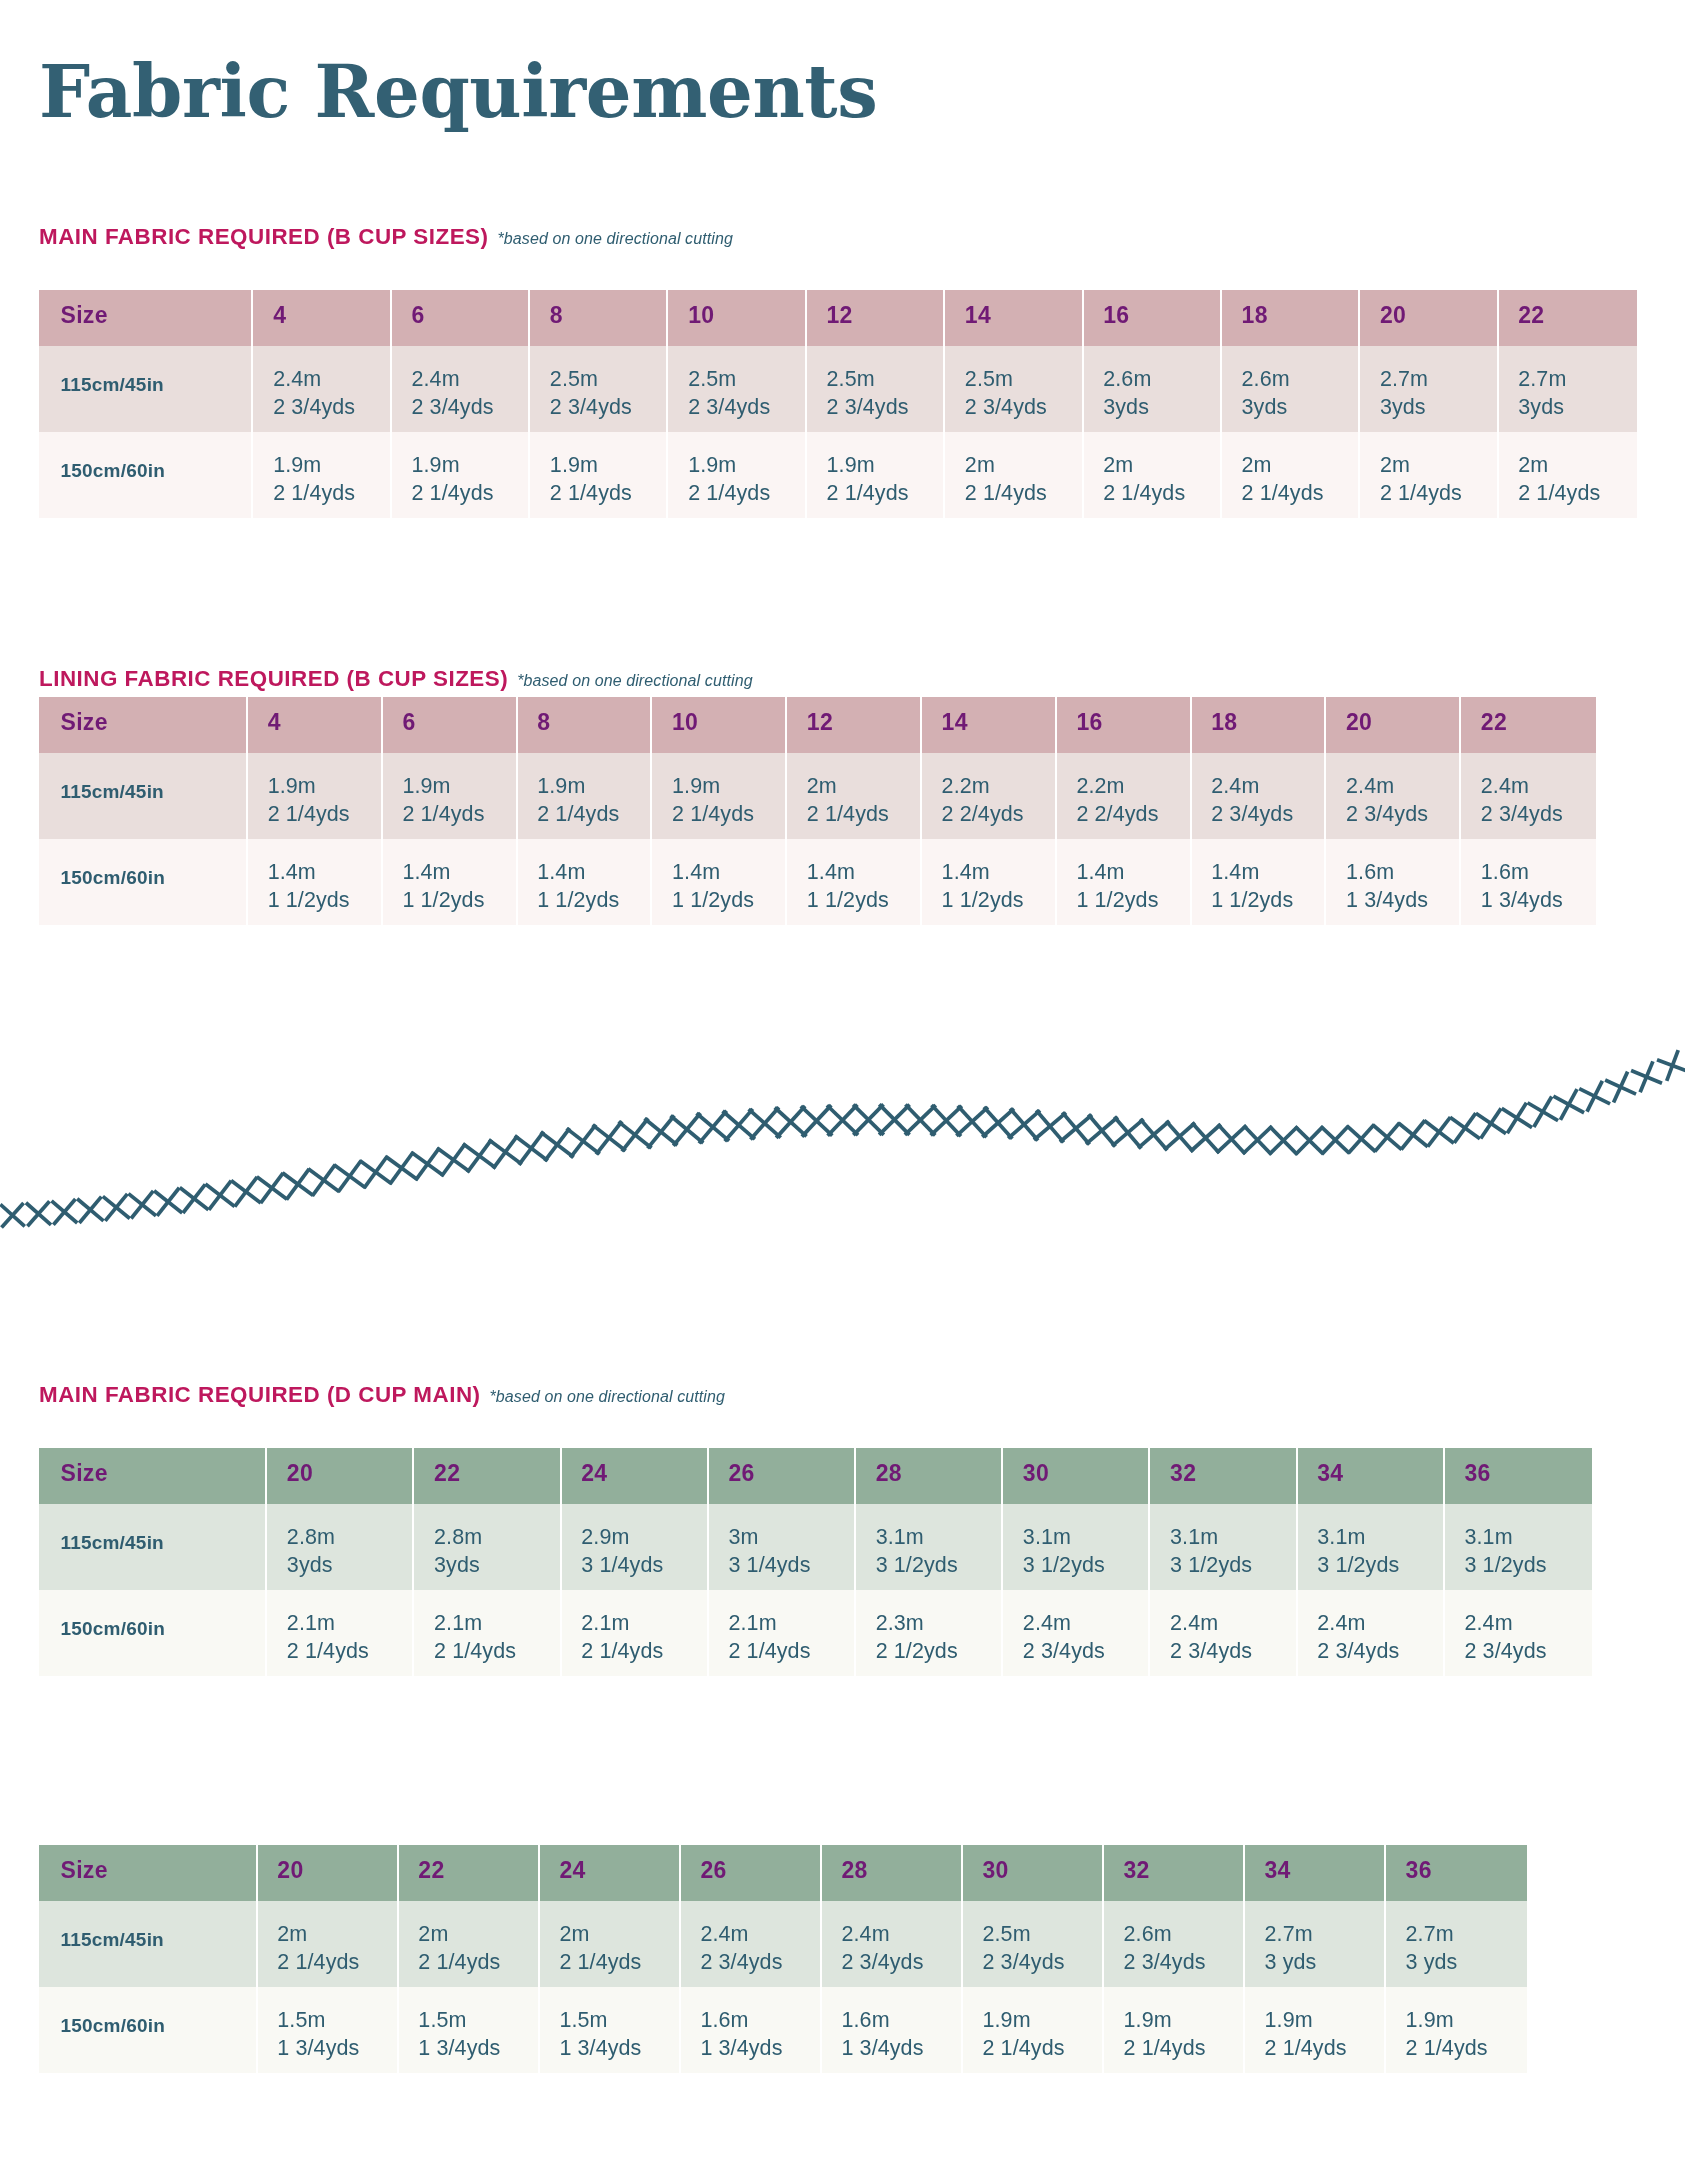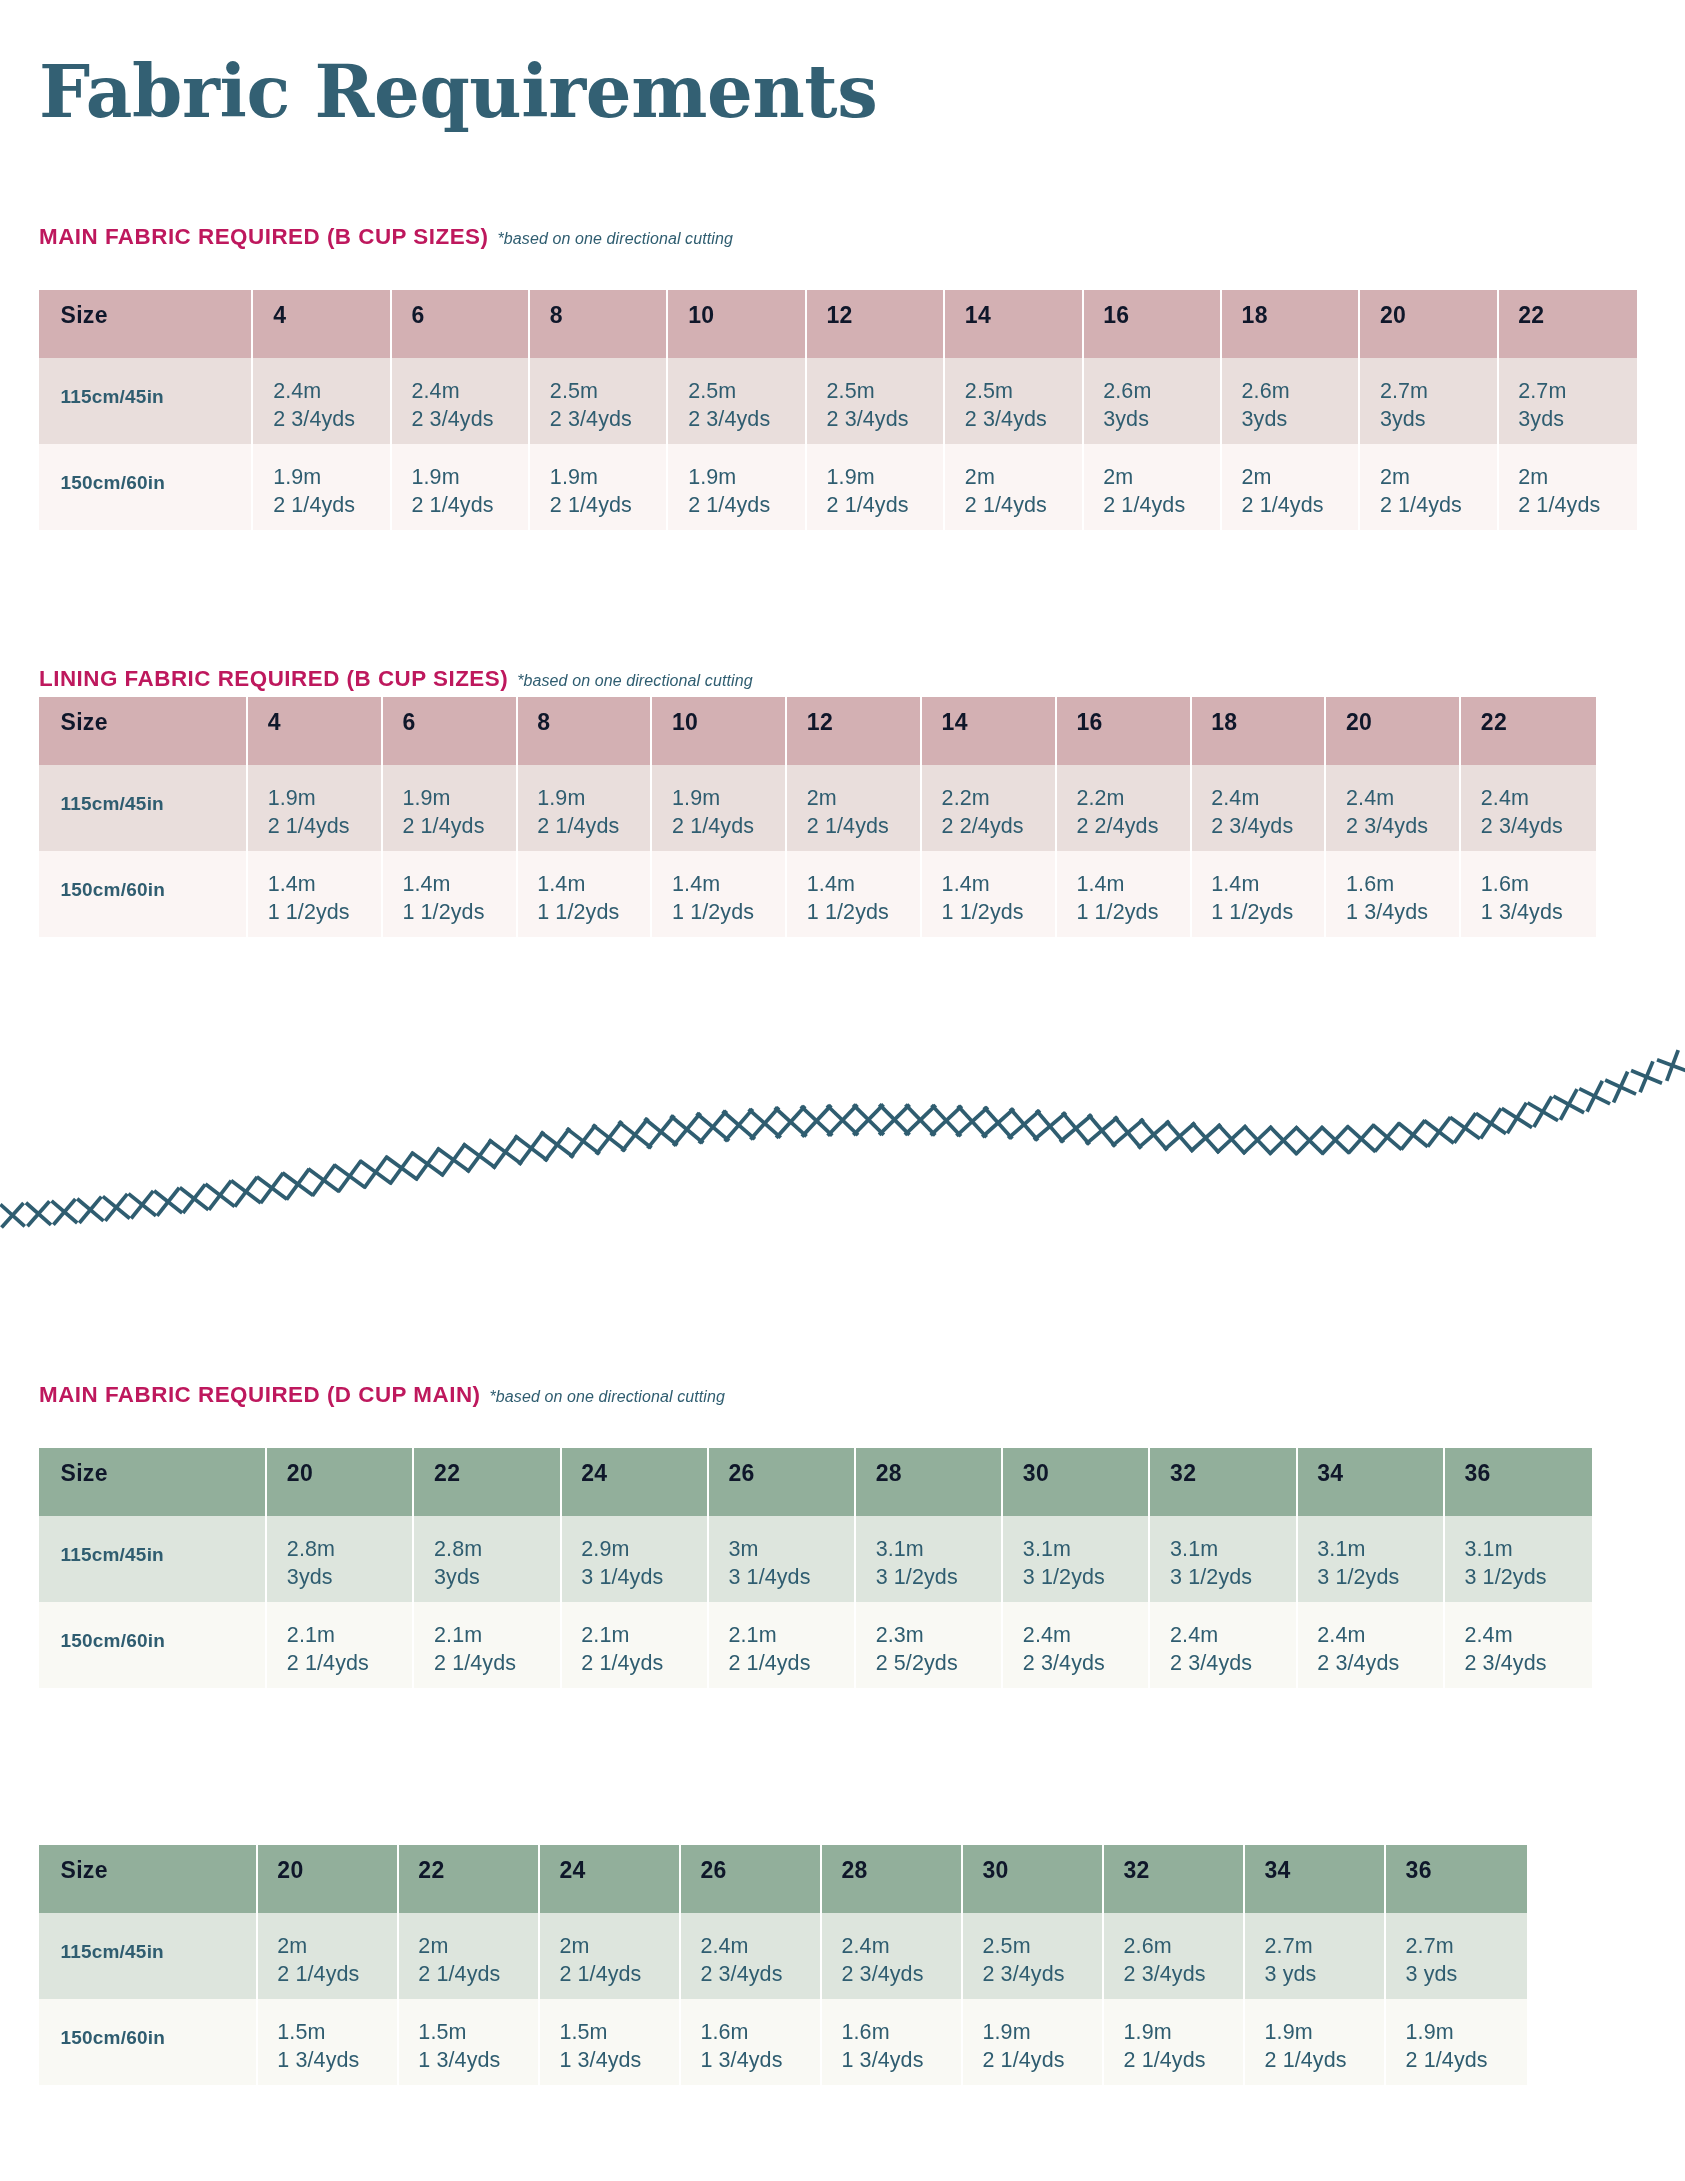--- a/index.html
+++ b/index.html
@@ -66,24 +66,24 @@
   }
   .fab-table td, .fab-table th {
     padding: 0;
     margin: 0;
     vertical-align: top;
     border-right: 2.7px solid #ffffff;
   }
   .fab-table tr > *:last-child { border-right: none; }
 
   .fab-table thead th {
-    height: 68px;
+    height: 56px;
     font-size: 23px;
     font-weight: 700;
-    color: #0f172a;
+    color: #701a75;
     text-align: left;
     padding: 14.3px 0 0 19.7px;
     letter-spacing: 0.3px;
     line-height: 1;
   }
   .fab-table thead th.lbl { padding-left: 21.5px; }
 
   .fab-table tbody td {
     height: 86px;
     padding: 19.7px 0 0 19.7px;
@@ -558,21 +558,21 @@
           <td><span>3.1m</span><br><span>3 1/2yds</span></td>
           <td><span>3.1m</span><br><span>3 1/2yds</span></td>
           <td><span>3.1m</span><br><span>3 1/2yds</span></td>
         </tr>
         <tr class="r2">
           <td class="rowlabel">150cm/60in</td>
           <td><span>2.1m</span><br><span>2 1/4yds</span></td>
           <td><span>2.1m</span><br><span>2 1/4yds</span></td>
           <td><span>2.1m</span><br><span>2 1/4yds</span></td>
           <td><span>2.1m</span><br><span>2 1/4yds</span></td>
-          <td><span>2.3m</span><br><span>2 5/2yds</span></td>
+          <td><span>2.3m</span><br><span>2 1/2yds</span></td>
           <td><span>2.4m</span><br><span>2 3/4yds</span></td>
           <td><span>2.4m</span><br><span>2  3/4yds</span></td>
           <td><span>2.4m</span><br><span>2 3/4yds</span></td>
           <td><span>2.4m</span><br><span>2 3/4yds</span></td>
         </tr>
       </tbody>
     </table>
 
   <table class="fab-table t-green" id="tbl-3" style="left:39px; top:1845px; width:1488px;">
       <colgroup>

